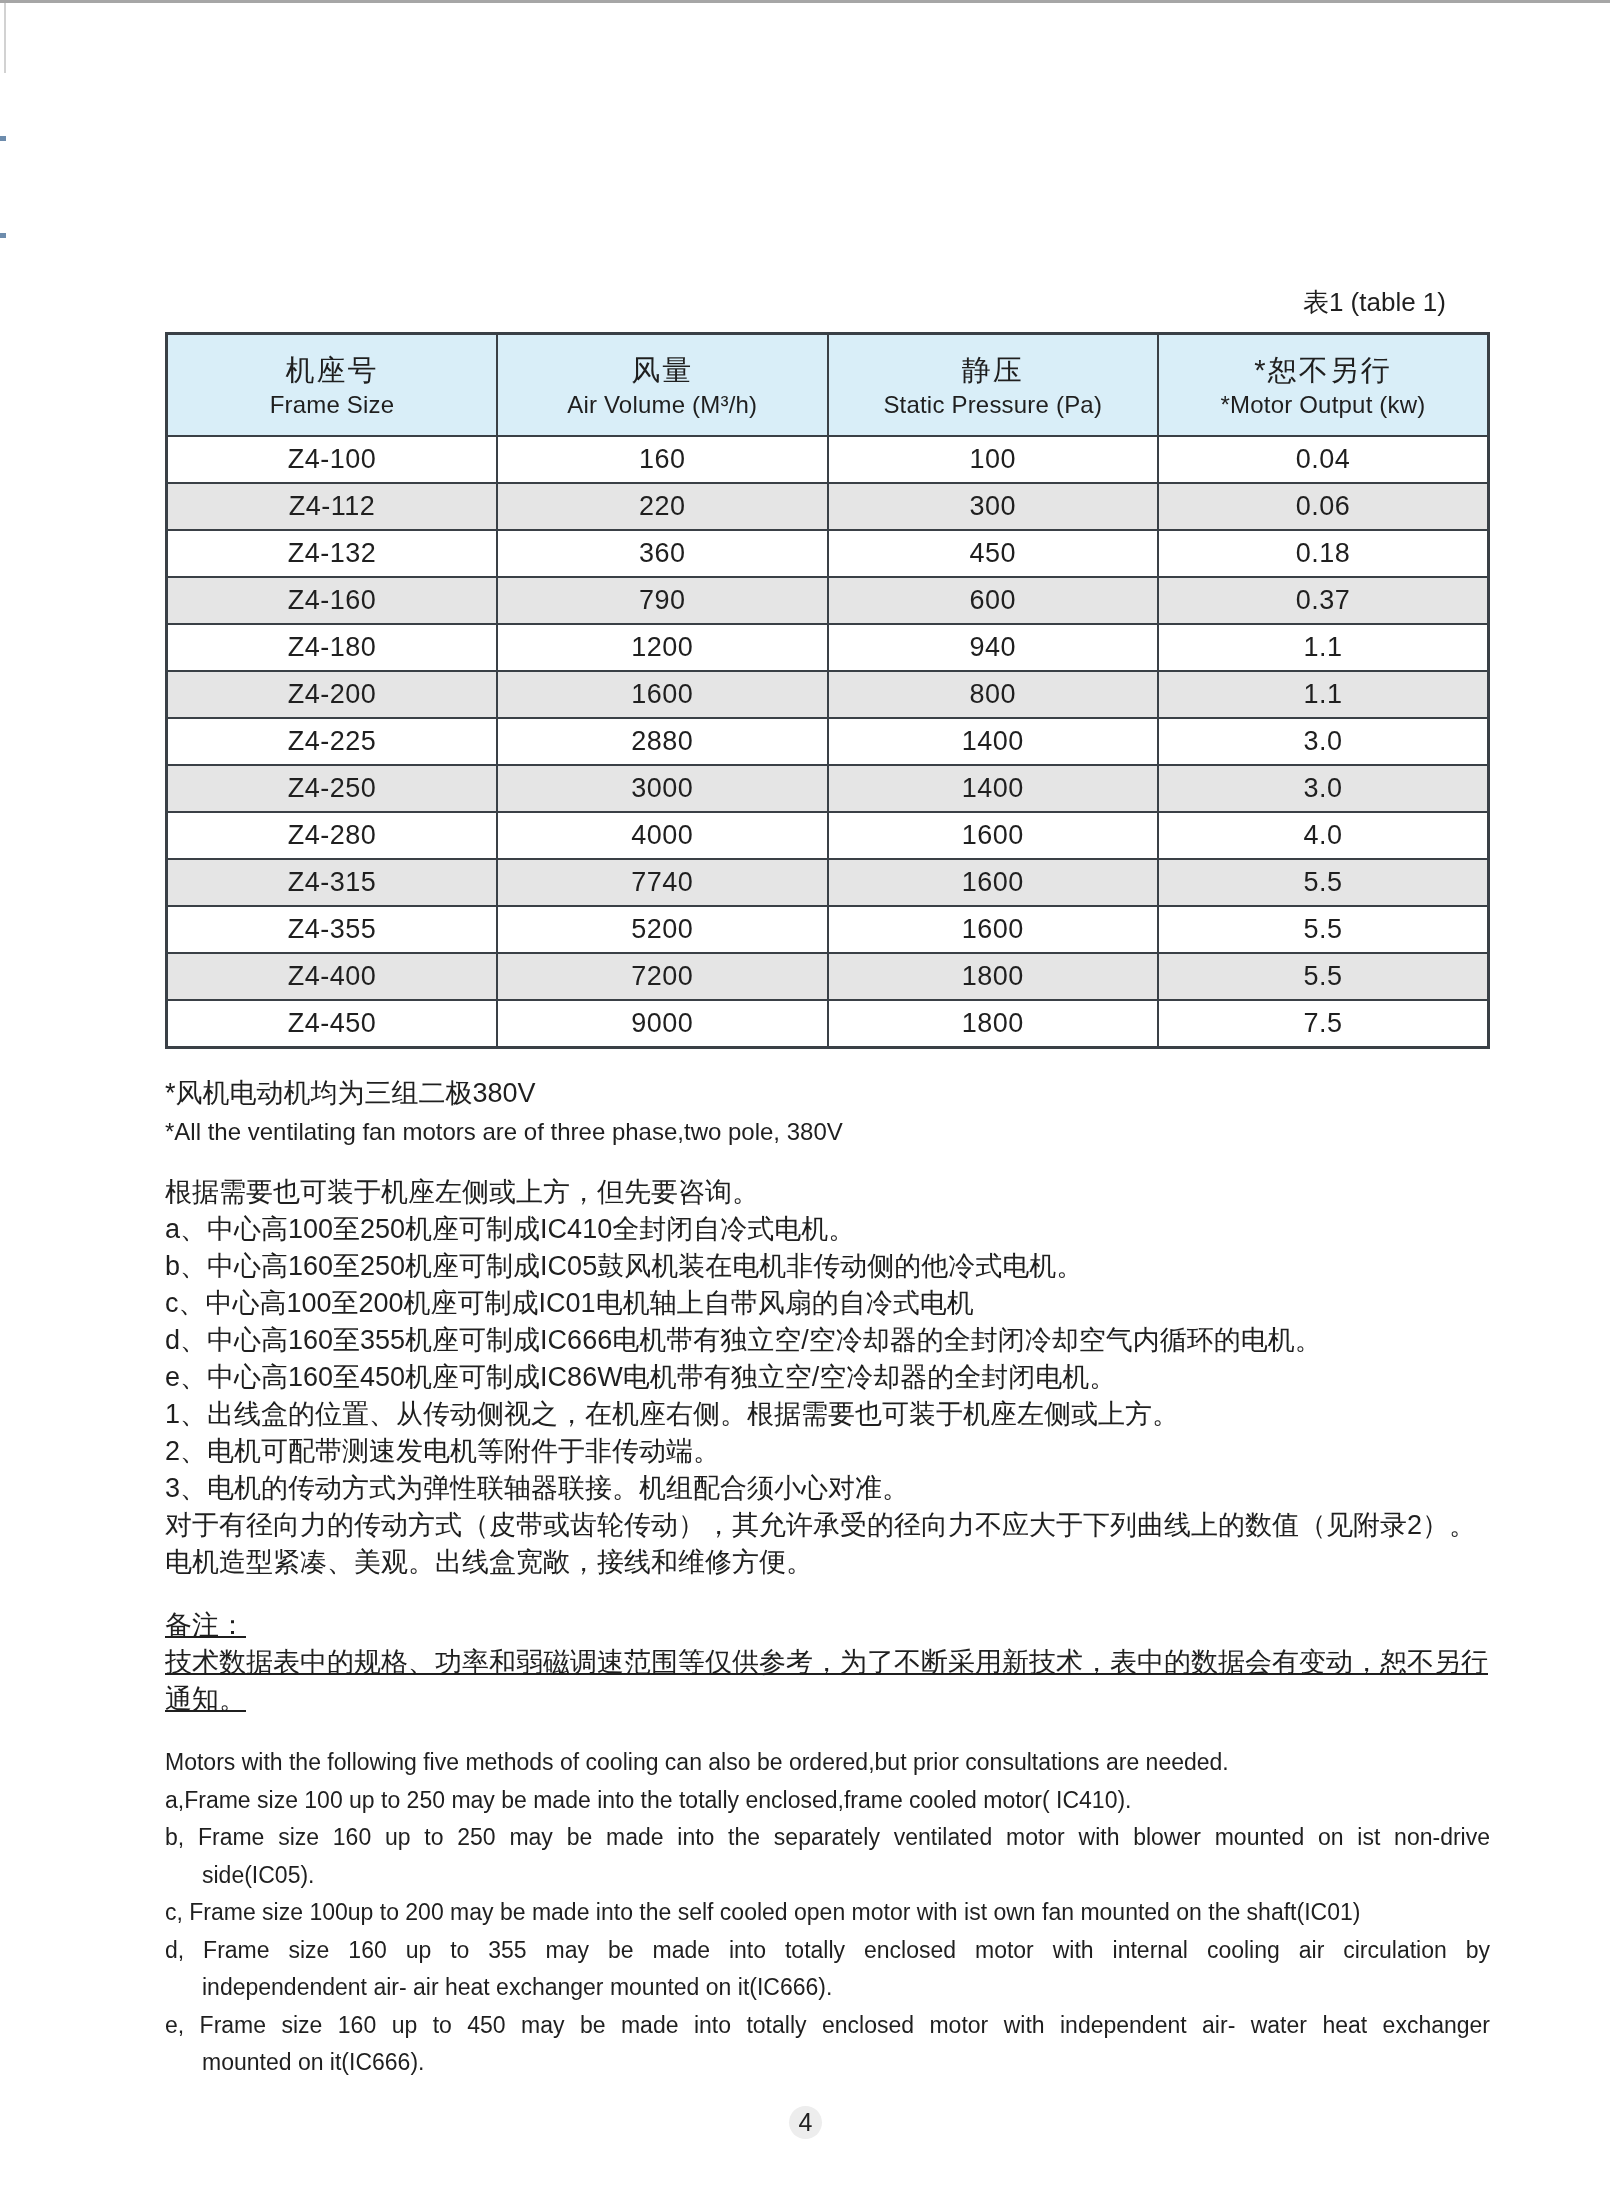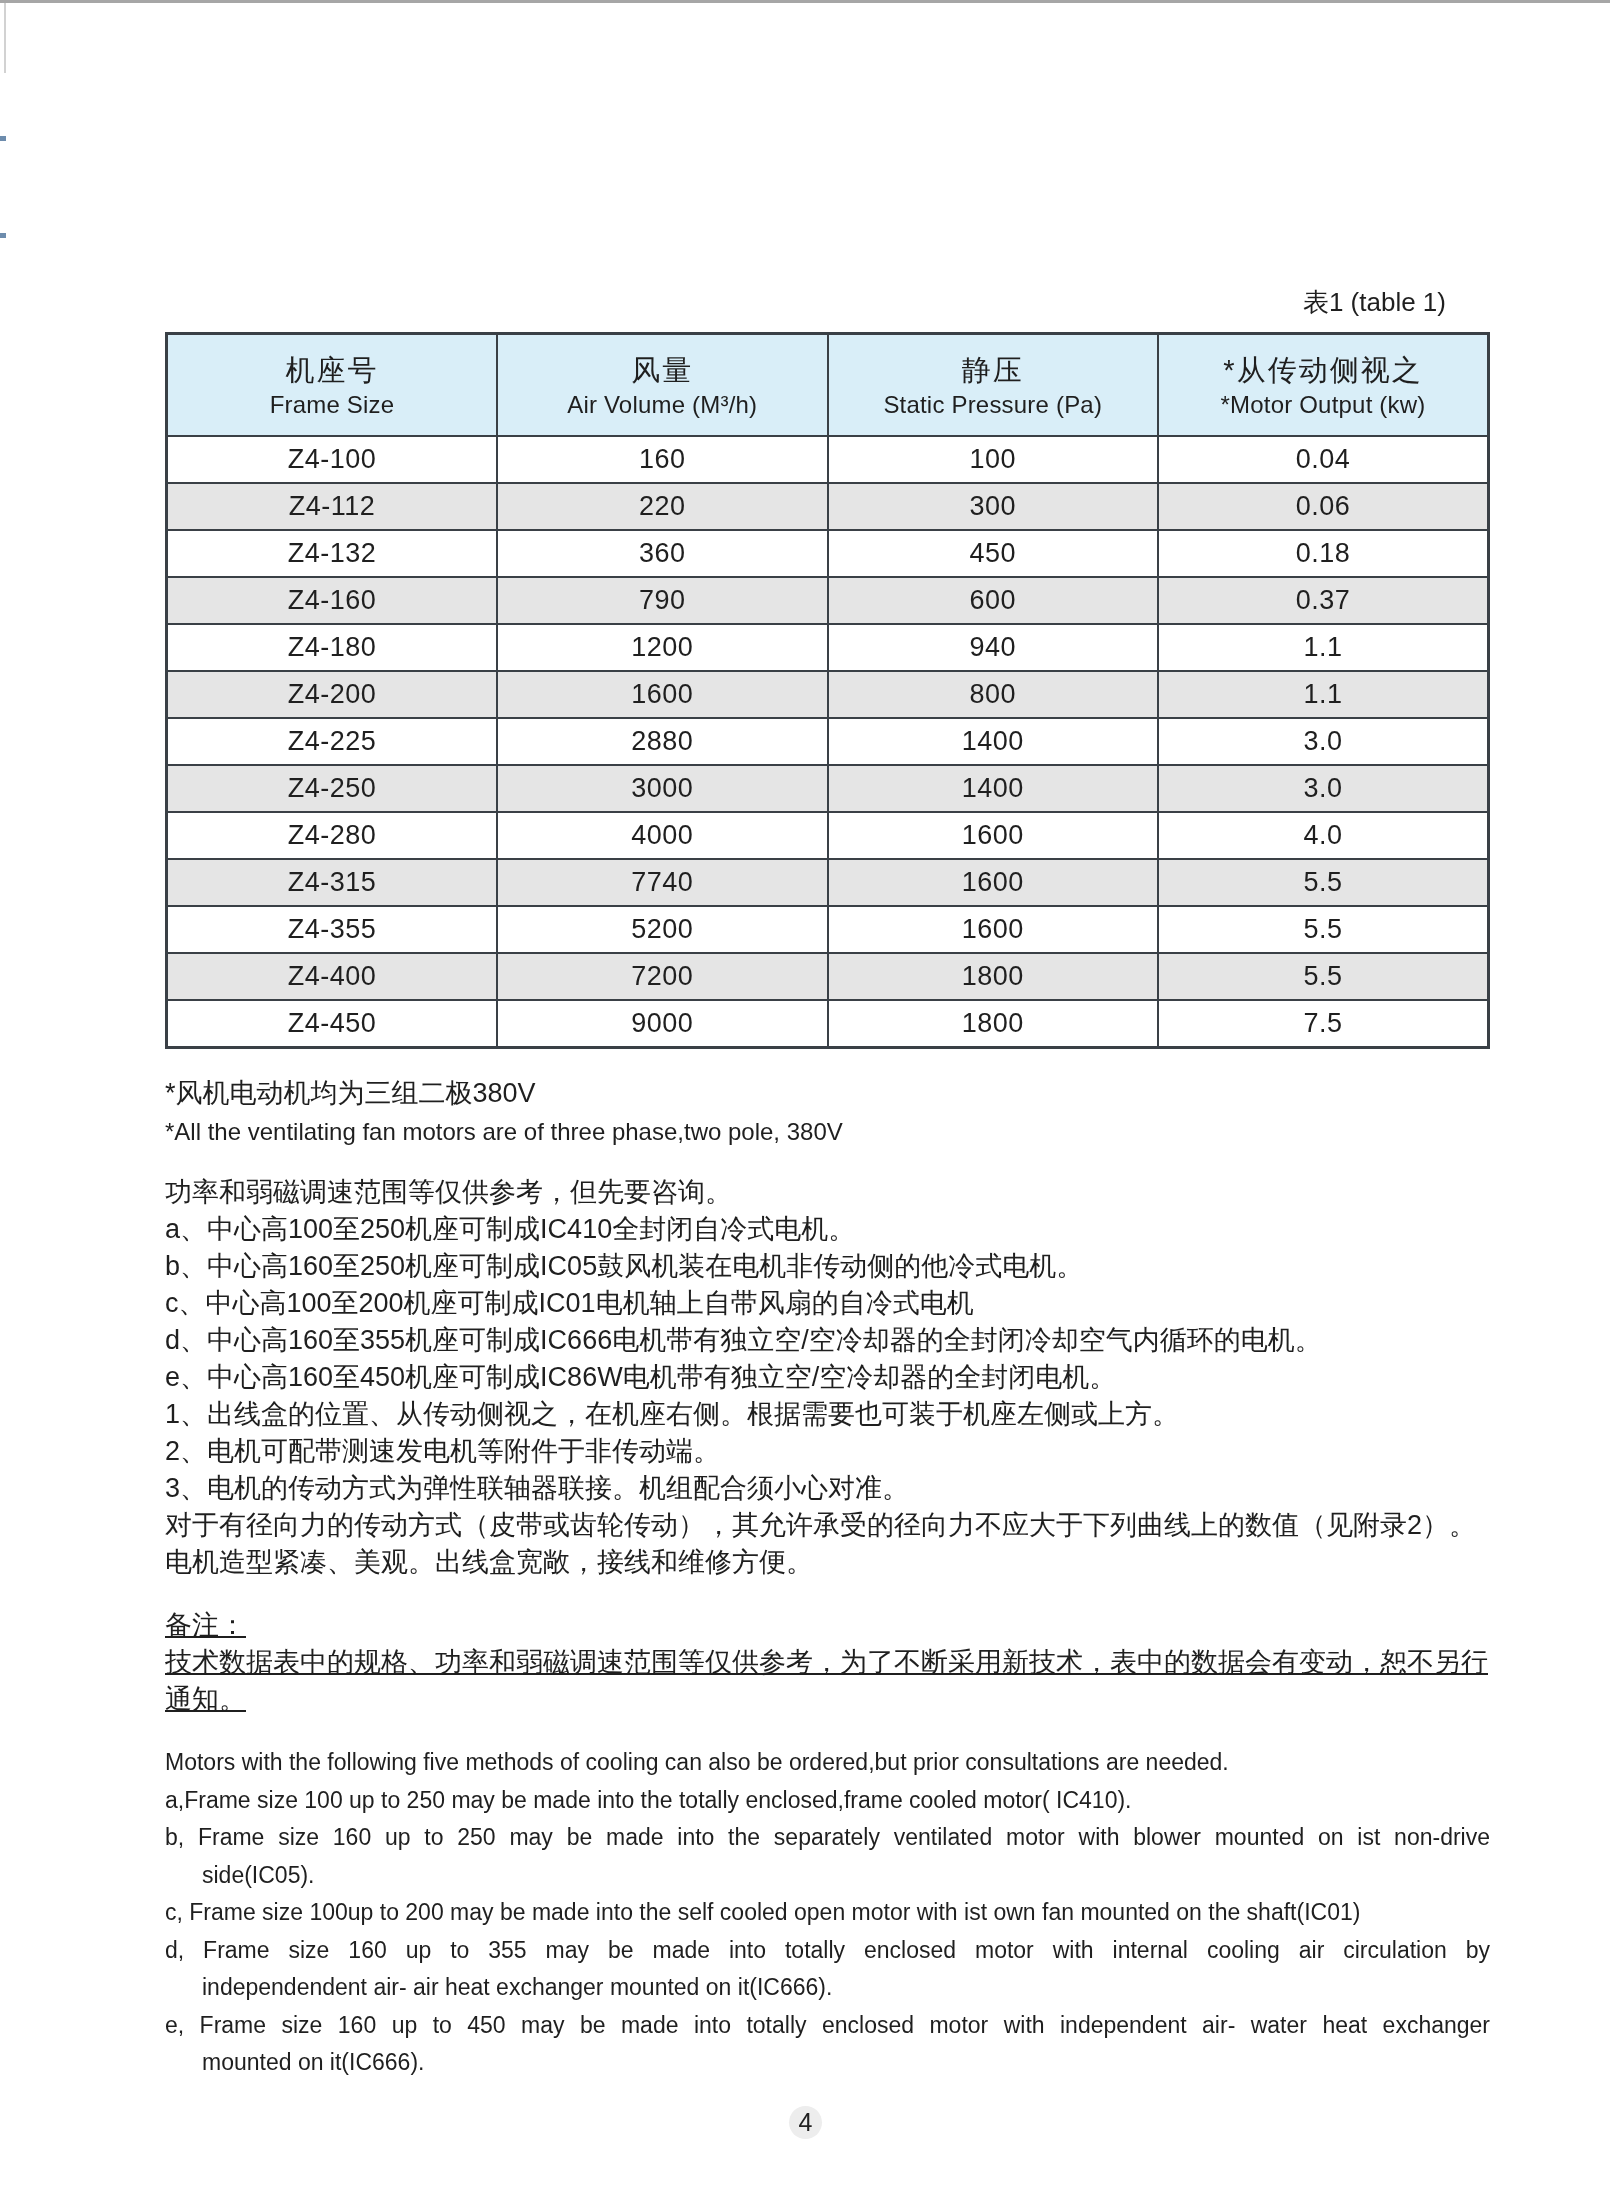--- a/index.html
+++ b/index.html
@@ -111,21 +111,21 @@
           </th>
           <th>
             <div class="th-cn">风量</div>
             <div class="th-en">Air Volume  (M³/h)</div>
           </th>
           <th>
             <div class="th-cn">静压</div>
             <div class="th-en">Static Pressure (Pa)</div>
           </th>
           <th>
-            <div class="th-cn">*从传动侧视之</div>
+            <div class="th-cn">*恕不另行</div>
             <div class="th-en">*Motor Output (kw)</div>
           </th>
         </tr>
       </thead>
       <tbody>
           <tr>
             <td>Z4-100</td>
             <td>160</td>
             <td>100</td>
             <td>0.04</td>
@@ -204,21 +204,21 @@
           </tr>
         </tbody>
     </table>
 
     <div class="note1">
       <div class="cn-line">*风机电动机均为三组二极380V</div>
       <div class="en-note-line">*All the ventilating fan motors are of three phase,two pole, 380V</div>
     </div>
 
     <div class="cn-list">
-        <div class="cn-line">功率和弱磁调速范围等仅供参考，但先要咨询。</div>
+        <div class="cn-line">根据需要也可装于机座左侧或上方，但先要咨询。</div>
         <div class="cn-line">a、中心高100至250机座可制成IC410全封闭自冷式电机。</div>
         <div class="cn-line">b、中心高160至250机座可制成IC05鼓风机装在电机非传动侧的他冷式电机。</div>
         <div class="cn-line">c、中心高100至200机座可制成IC01电机轴上自带风扇的自冷式电机</div>
         <div class="cn-line">d、中心高160至355机座可制成IC666电机带有独立空/空冷却器的全封闭冷却空气内循环的电机。</div>
         <div class="cn-line">e、中心高160至450机座可制成IC86W电机带有独立空/空冷却器的全封闭电机。</div>
         <div class="cn-line">1、出线盒的位置、从传动侧视之，在机座右侧。根据需要也可装于机座左侧或上方。</div>
         <div class="cn-line">2、电机可配带测速发电机等附件于非传动端。</div>
         <div class="cn-line">3、电机的传动方式为弹性联轴器联接。机组配合须小心对准。</div>
         <div class="cn-line">对于有径向力的传动方式（皮带或齿轮传动），其允许承受的径向力不应大于下列曲线上的数值（见附录2）。</div>
         <div class="cn-line">电机造型紧凑、美观。出线盒宽敞，接线和维修方便。</div>

